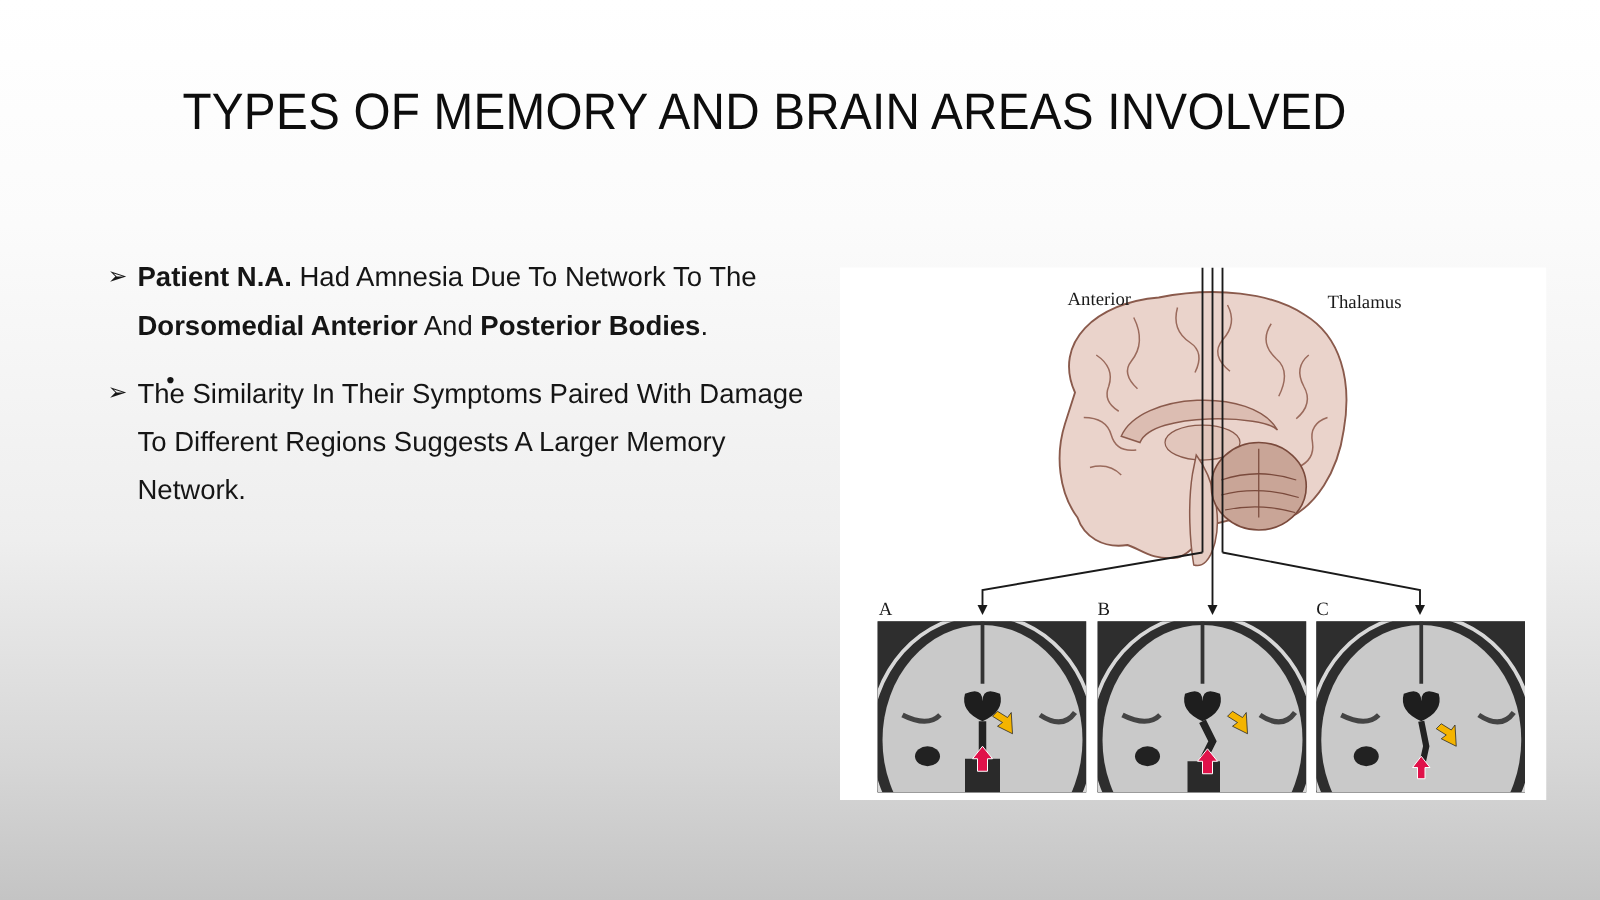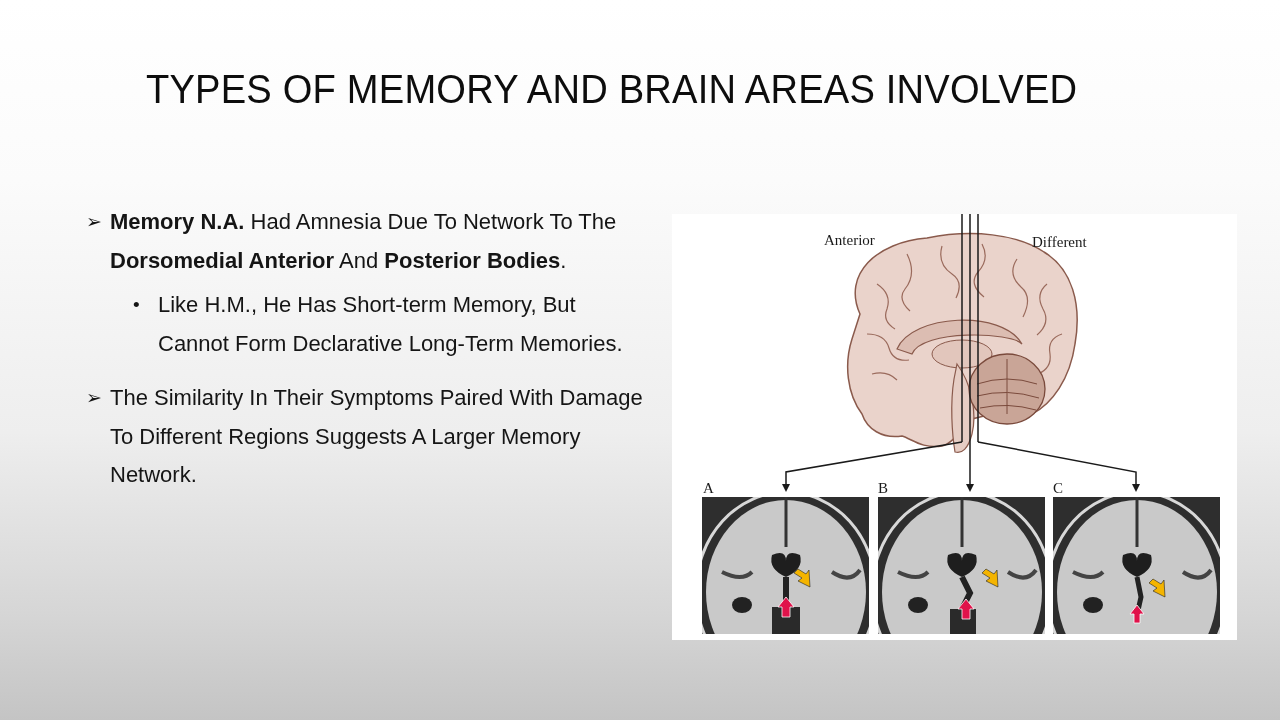--- a/index.html
+++ b/index.html
@@ -53,20 +53,21 @@
       position: absolute;
       left: 672px; top: 214px;
       width: 565px; height: 426px;
       background: #ffffff;
     }
     .fig-label {
       position: absolute;
       font-family: "Liberation Serif", "DejaVu Serif", serif;
       font-size: 15px;
       color: #1a1a1a;
+      margin-left: 30px;
     }
     .fig-svg { position: absolute; left: 0; top: 0; }
     .scan {
       position: absolute;
       top: 283px;
       width: 167px; height: 137px;
       background: #3a3a3a;
       overflow: hidden;
     }
     .scan-letter {
@@ -78,25 +79,24 @@
     }
   </style>
 </head>
 <body>
 
 <div class="slide-title">TYPES OF MEMORY AND BRAIN AREAS INVOLVED</div>
 
 <div class="body-text">
   <div class="bullet-l1">
     <span class="marker">➢</span>
-    <b>Memory N.A.</b><span> Had Amnesia Due To Network To The </span><b>Dorsomedial Anterior</b><span> And </span><b>Posterior Bodies</b><span>.</span>
+    <b>Patient N.A.</b><span> Had Amnesia Due To Network To The </span><b>Dorsomedial Anterior</b><span> And </span><b>Posterior Bodies</b><span>.</span>
   </div>
   <div class="bullet-l2">
     <span class="marker">•</span>
-    <span>Like H.M., He Has Short-term Memory, But Cannot Form Declarative Long-Term Memories.</span>
   </div>
   <div class="bullet-l1" style="margin-top:16px">
     <span class="marker">➢</span>
     <span>The Similarity In Their Symptoms Paired With Damage To Different Regions Suggests A Larger Memory Network.</span>
   </div>
 </div>
 
 <div class="figure">
   <svg class="fig-svg" width="565" height="426" viewBox="0 0 565 426">
 
@@ -135,21 +135,21 @@
       <polyline points="306,228 464,258 464,272"></polyline>
     </g>
     <g fill="#1a1a1a">
       <polygon points="110,270 118,270 114,278"></polygon>
       <polygon points="294,270 302,270 298,278"></polygon>
       <polygon points="460,270 468,270 464,278"></polygon>
     </g>
   </svg>
 
   <span class="fig-label" style="left:152px; top:18px;">Anterior</span>
-  <span class="fig-label" style="left:360px; top:20px;">Different</span>
+  <span class="fig-label" style="left:360px; top:20px;">Thalamus</span>
 
   <span class="scan-letter" style="left:31px;">A</span>
   <span class="scan-letter" style="left:206px;">B</span>
   <span class="scan-letter" style="left:381px;">C</span>
 
   <div class="scan" style="left:30px;">
     <svg width="167" height="137" viewBox="0 0 167 137">
       <rect width="167" height="137" fill="#2e2e2e"></rect>
       <ellipse cx="84" cy="95" rx="90" ry="100" fill="none" stroke="#d8d8d8" stroke-width="3"></ellipse>
       <ellipse cx="84" cy="95" rx="80" ry="92" fill="#c9c9c9"></ellipse>

